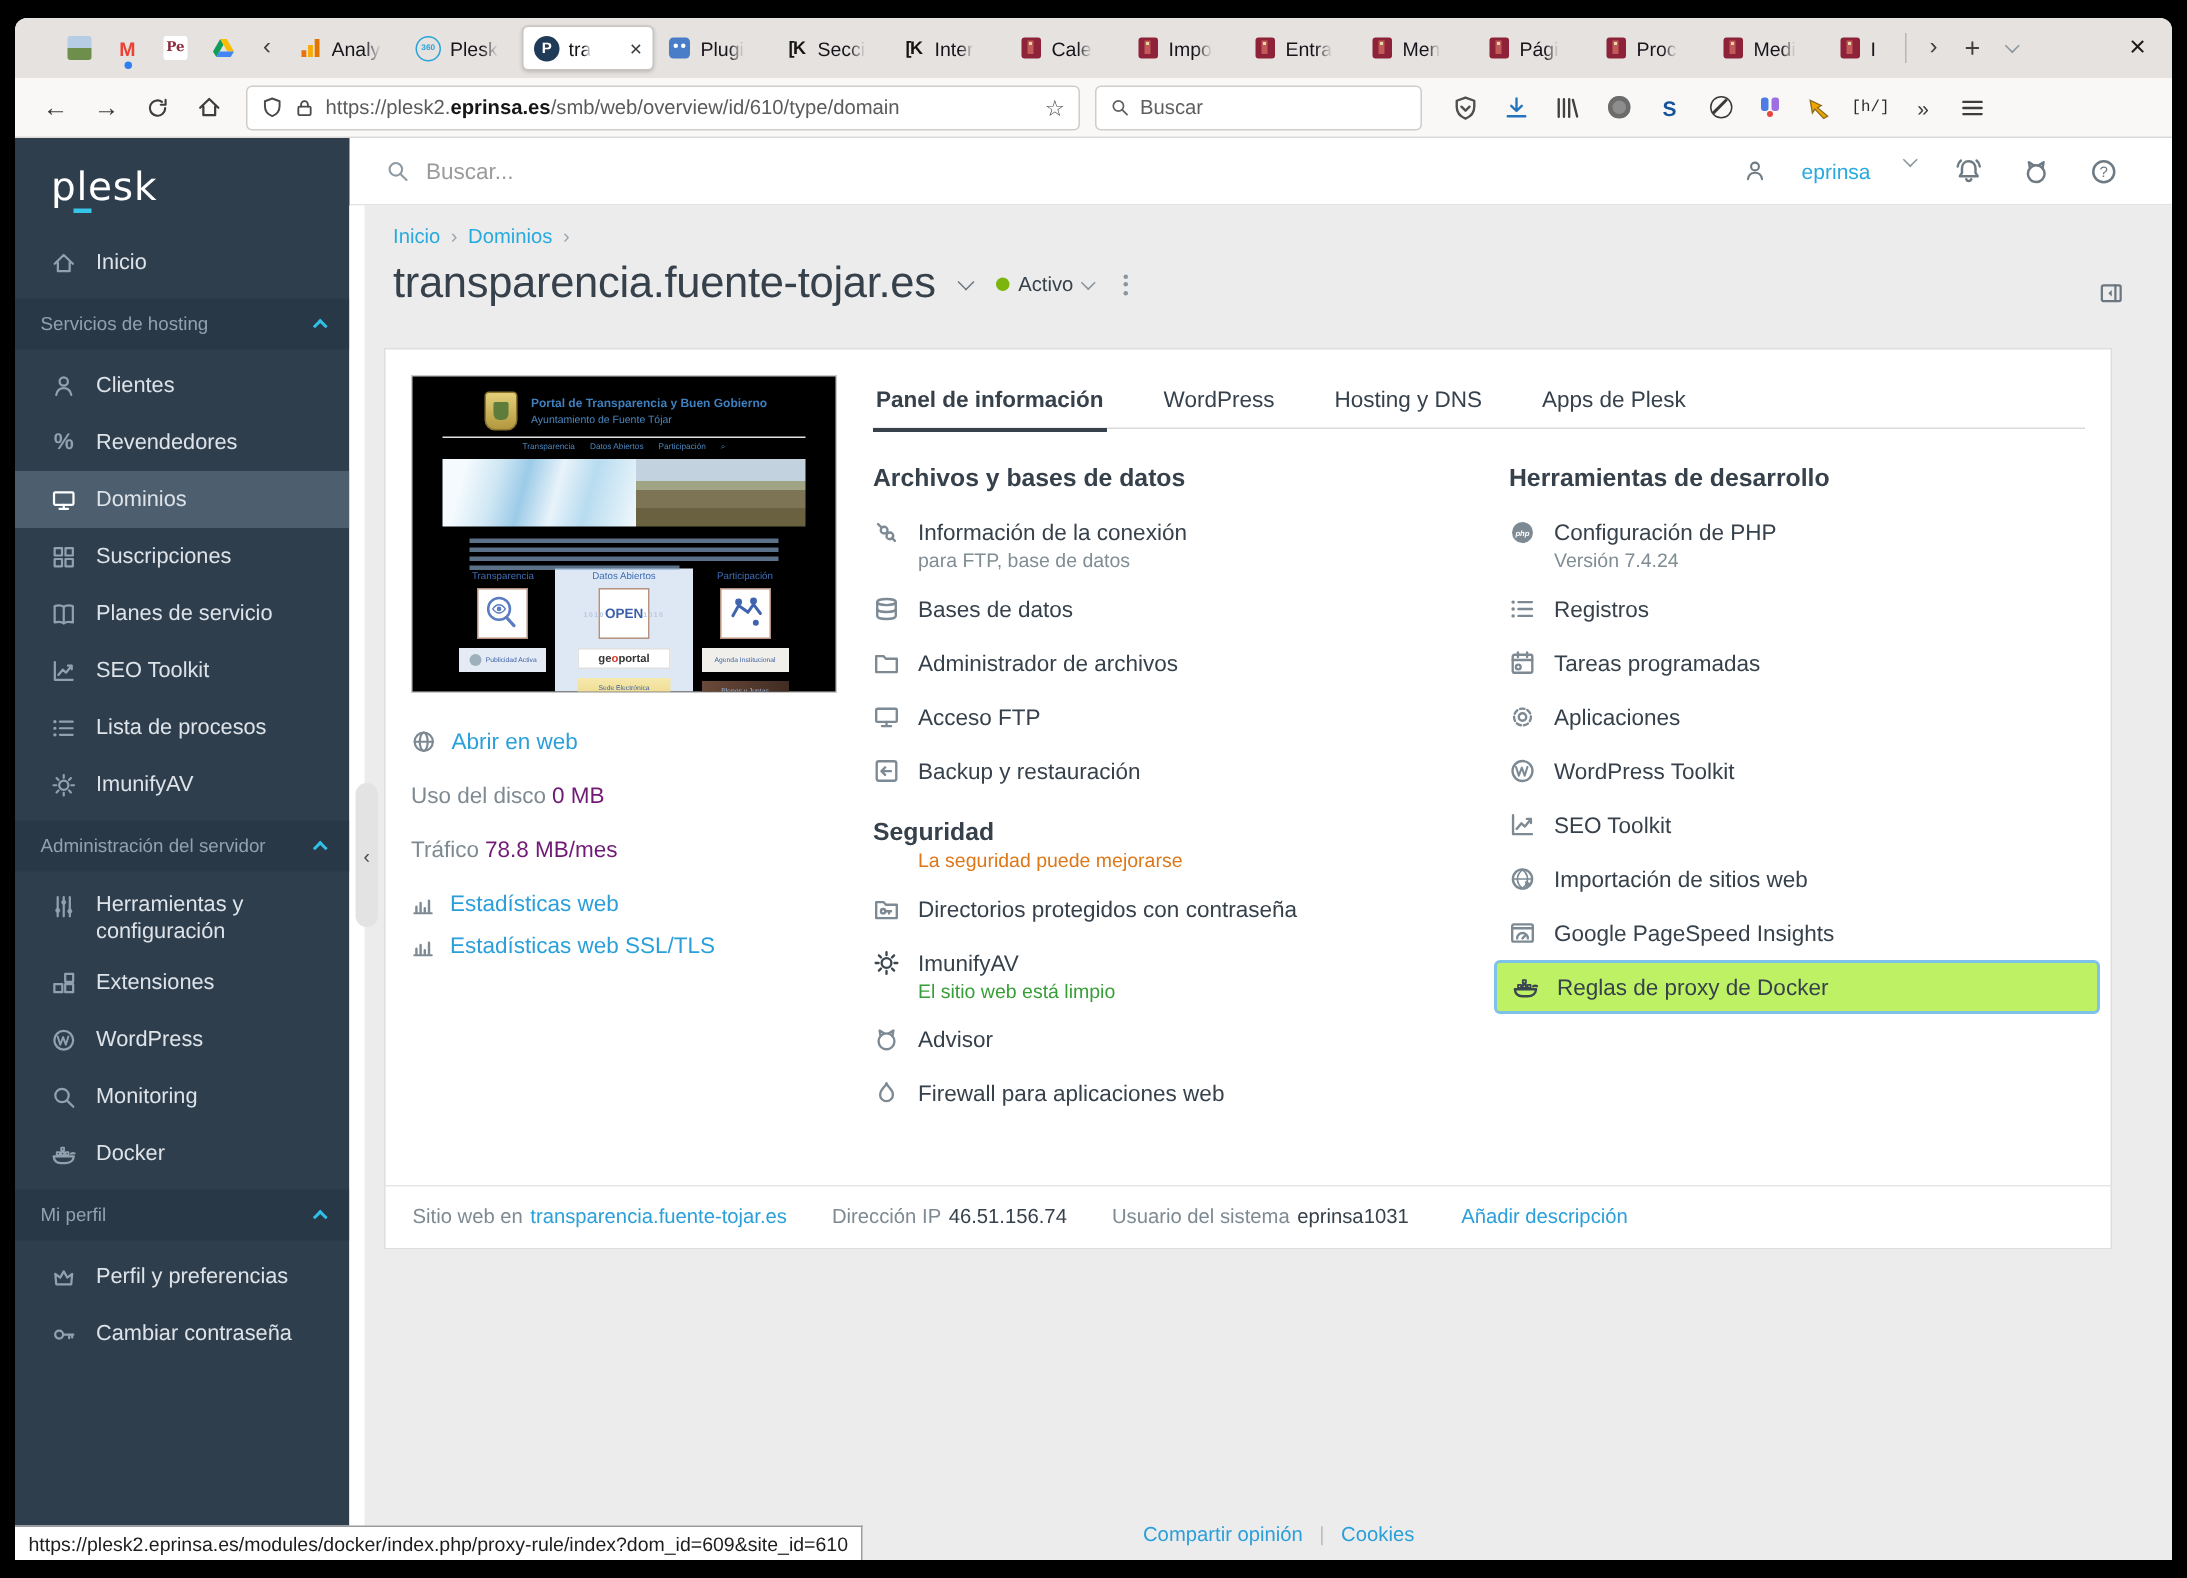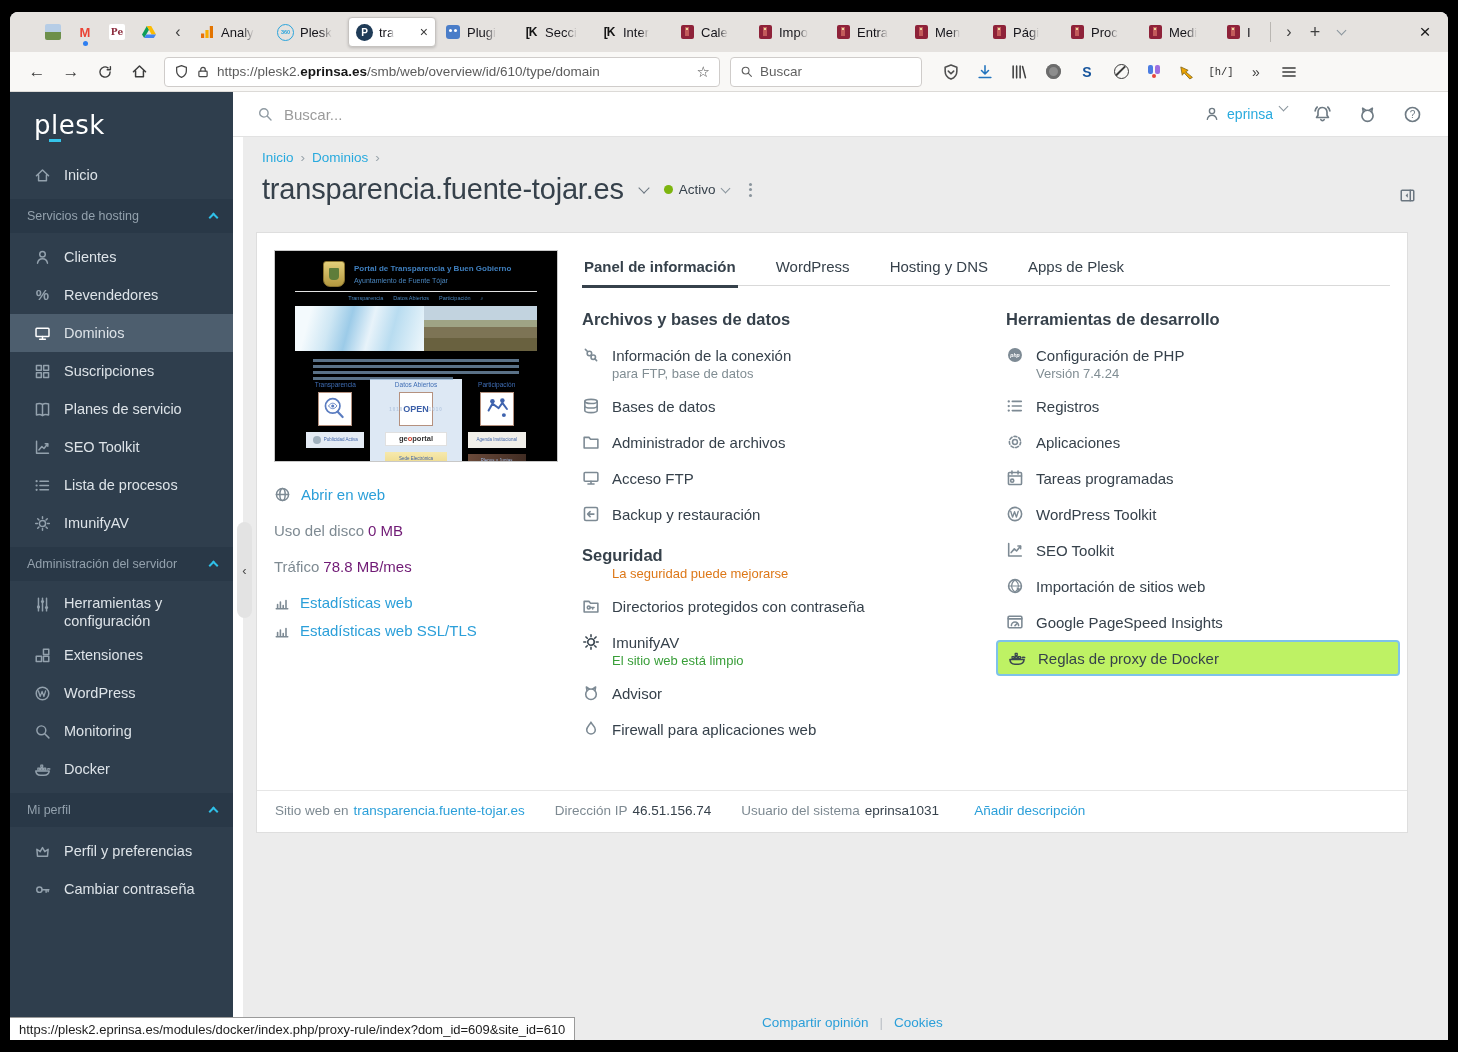--- a/index.html
+++ b/index.html
@@ -32,21 +32,21 @@
 .fav-site:after{content:"";position:absolute;left:5.5px;top:3px;width:2px;height:2px;background:#e8d9a0}
 .tdivider{width:1px;height:20px;background:#b9b6b2;margin:0 4px;flex:none}
 .winclose{margin-left:auto;font-size:19px;color:#1a1a1a;width:30px;text-align:center}
 
 .navbar{height:40px;background:#f9f8f6;border-bottom:1px solid #dcdad7;display:flex;align-items:center;padding:0 12px;gap:4px}
 .nbtn{width:30px;height:28px;display:flex;align-items:center;justify-content:center;color:#3d3d3d;font-size:17px;border-radius:4px;flex:none}
 .urlbar{width:556px;height:30px;background:#fff;border:1px solid #cfccca;border-radius:4px;display:flex;align-items:center;gap:7px;padding:0 9px;margin:0 6px;flex:none}
 .urltxt{font-size:13.5px;color:#5b5b5b;white-space:nowrap;overflow:hidden}
 .urltxt b{color:#161616;font-weight:normal;font-weight:600}
 .urlstar{margin-left:auto;color:#4a4a4a;font-size:15px}
-.searchbar{width:192px;height:30px;background:#fff;border:1px solid #cfccca;border-radius:4px;display:flex;align-items:center;gap:7px;padding:0 9px;flex:none}
+.searchbar{width:218px;height:30px;background:#fff;border:1px solid #cfccca;border-radius:4px;display:flex;align-items:center;gap:7px;padding:0 9px;flex:none}
 .searchbar input{border:none;outline:none;width:150px;font-size:13.5px;color:#333;background:transparent;font-family:inherit}
 .searchbar input::placeholder{color:#5f5f5f}
 .exts{display:flex;align-items:center;gap:16px;margin-left:16px}
 .ext{width:18px;height:18px;display:flex;align-items:center;justify-content:center;flex:none}
 .ext-gray{width:15px;height:15px;border-radius:50%;background:#8d8d8d;box-shadow:inset 0 0 0 3px #6c6c6c}
 .ext-s{color:#16549c;font-weight:bold;font-size:14px}
 .ext-ghost{width:15px;height:15px;border-radius:50%;border:1.8px solid #3a3a3a;position:relative}
 .ext-ghost:before{content:"";position:absolute;left:-1px;top:4.5px;width:13px;height:1.8px;background:#3a3a3a;transform:rotate(-45deg)}
 .ext-cont{position:relative;width:16px;height:16px}
 .ext-cont i{position:absolute;border-radius:2px}
@@ -60,26 +60,26 @@
 .logo-bar{position:absolute;left:39px;top:47px;width:12px;height:3px;background:#35c4ea}
 .srow{min-height:38px;display:flex;align-items:center;gap:13px;padding:6px 8px 6px 24px;font-size:14.5px;line-height:1.25;cursor:default}
 .srow .ic{color:#93a1ad;width:17px;height:17px}
 .srow.active{background:#4d5e6e}
 .shead{height:34px;background:#293847;display:flex;align-items:center;justify-content:space-between;padding:0 16px 0 17px;font-size:12.5px;color:#93a1ad;margin:5px 0}
 .chev-up{width:7px;height:7px;border:solid #2fc0e8;border-width:2px 2px 0 0;transform:rotate(-45deg);margin-top:3px}
 .txticon{width:17px;text-align:center;color:#93a1ad;font-size:15px;font-weight:bold;flex:none}
 .collapse-handle{position:absolute;left:227px;top:430px;width:15px;height:96px;background:#e3e3e3;border-radius:8px;z-index:6;display:flex;align-items:center;justify-content:center;color:#4a4a4a;font-size:13px}
 
 .main{flex:1;display:flex;flex-direction:column;min-width:0}
-.topbar{height:45px;background:#fff;border-bottom:1px solid #e2e2e2;display:flex;align-items:center;padding:0 26px 0 24px;flex:none}
+.topbar{height:45px;background:#fff;border-bottom:1px solid #e2e2e2;display:flex;align-items:center;padding:0 36px 0 24px;flex:none}
 .topbar .psearch{display:flex;align-items:center;gap:11px;color:#8f9aa2;flex:1}
 .psearch input{border:none;outline:none;font-size:15px;width:300px;color:#333;font-family:inherit}
 .psearch input::placeholder{color:#9b9b9b}
 .topicons{display:flex;align-items:center;gap:26px;color:#6f7b84}
-.usr{display:flex;align-items:flex-start;gap:7px}
+.usr{display:flex;align-items:flex-start;gap:23px}
 .usr .uname{color:#28aade;font-size:14px}
 .chev-dn{width:7px;height:7px;border:solid #8a959d;border-width:0 1.5px 1.5px 0;transform:rotate(45deg);margin-top:-3px}
 .content{flex:1;background:#ececec;border-left:10px solid #fff;position:relative;overflow:hidden}
 .breadcrumb{margin:13px 0 0 19px;font-size:13.5px;color:#9aa4ab;display:flex;gap:7px;align-items:center}
 .breadcrumb a{color:#28aade;text-decoration:none}
 .titlerow{margin:8px 0 0 19px;display:flex;align-items:center;gap:16px}
 .titlerow h1{font-size:29px;font-weight:400;color:#36414b;letter-spacing:-.2px}
 .status{display:flex;align-items:center;gap:6px;font-size:13.5px;color:#36414b}
 .dot{width:9px;height:9px;border-radius:50%;background:#7db50f}
 .kebab{display:flex;flex-direction:column;gap:2.5px;padding:4px}
@@ -851,29 +851,29 @@
                     </div>
                   <div class="item-sub">Versión 7.4.24</div>
                   <div class="item">
                       <svg class="svgi ic">
                         <use href="#i-dots"></use>
                       </svg>
                       <span>Registros</span>
                     </div>
                   <div class="item">
                       <svg class="svgi ic">
+                        <use href="#i-cal"></use>
+                      </svg>
+                      <span>Tareas programadas</span>
+                    </div>
+                  <div class="item">
+                      <svg class="svgi ic">
                         <use href="#i-gear"></use>
                       </svg>
                       <span>Aplicaciones</span>
-                    </div>
-                  <div class="item">
-                      <svg class="svgi ic">
-                        <use href="#i-cal"></use>
-                      </svg>
-                      <span>Tareas programadas</span>
                     </div>
                   <div class="item">
                       <svg class="svgi ic">
                         <use href="#i-wp"></use>
                       </svg>
                       <span>WordPress Toolkit</span>
                     </div>
                   <div class="item">
                       <svg class="svgi ic">
                         <use href="#i-seo"></use>

